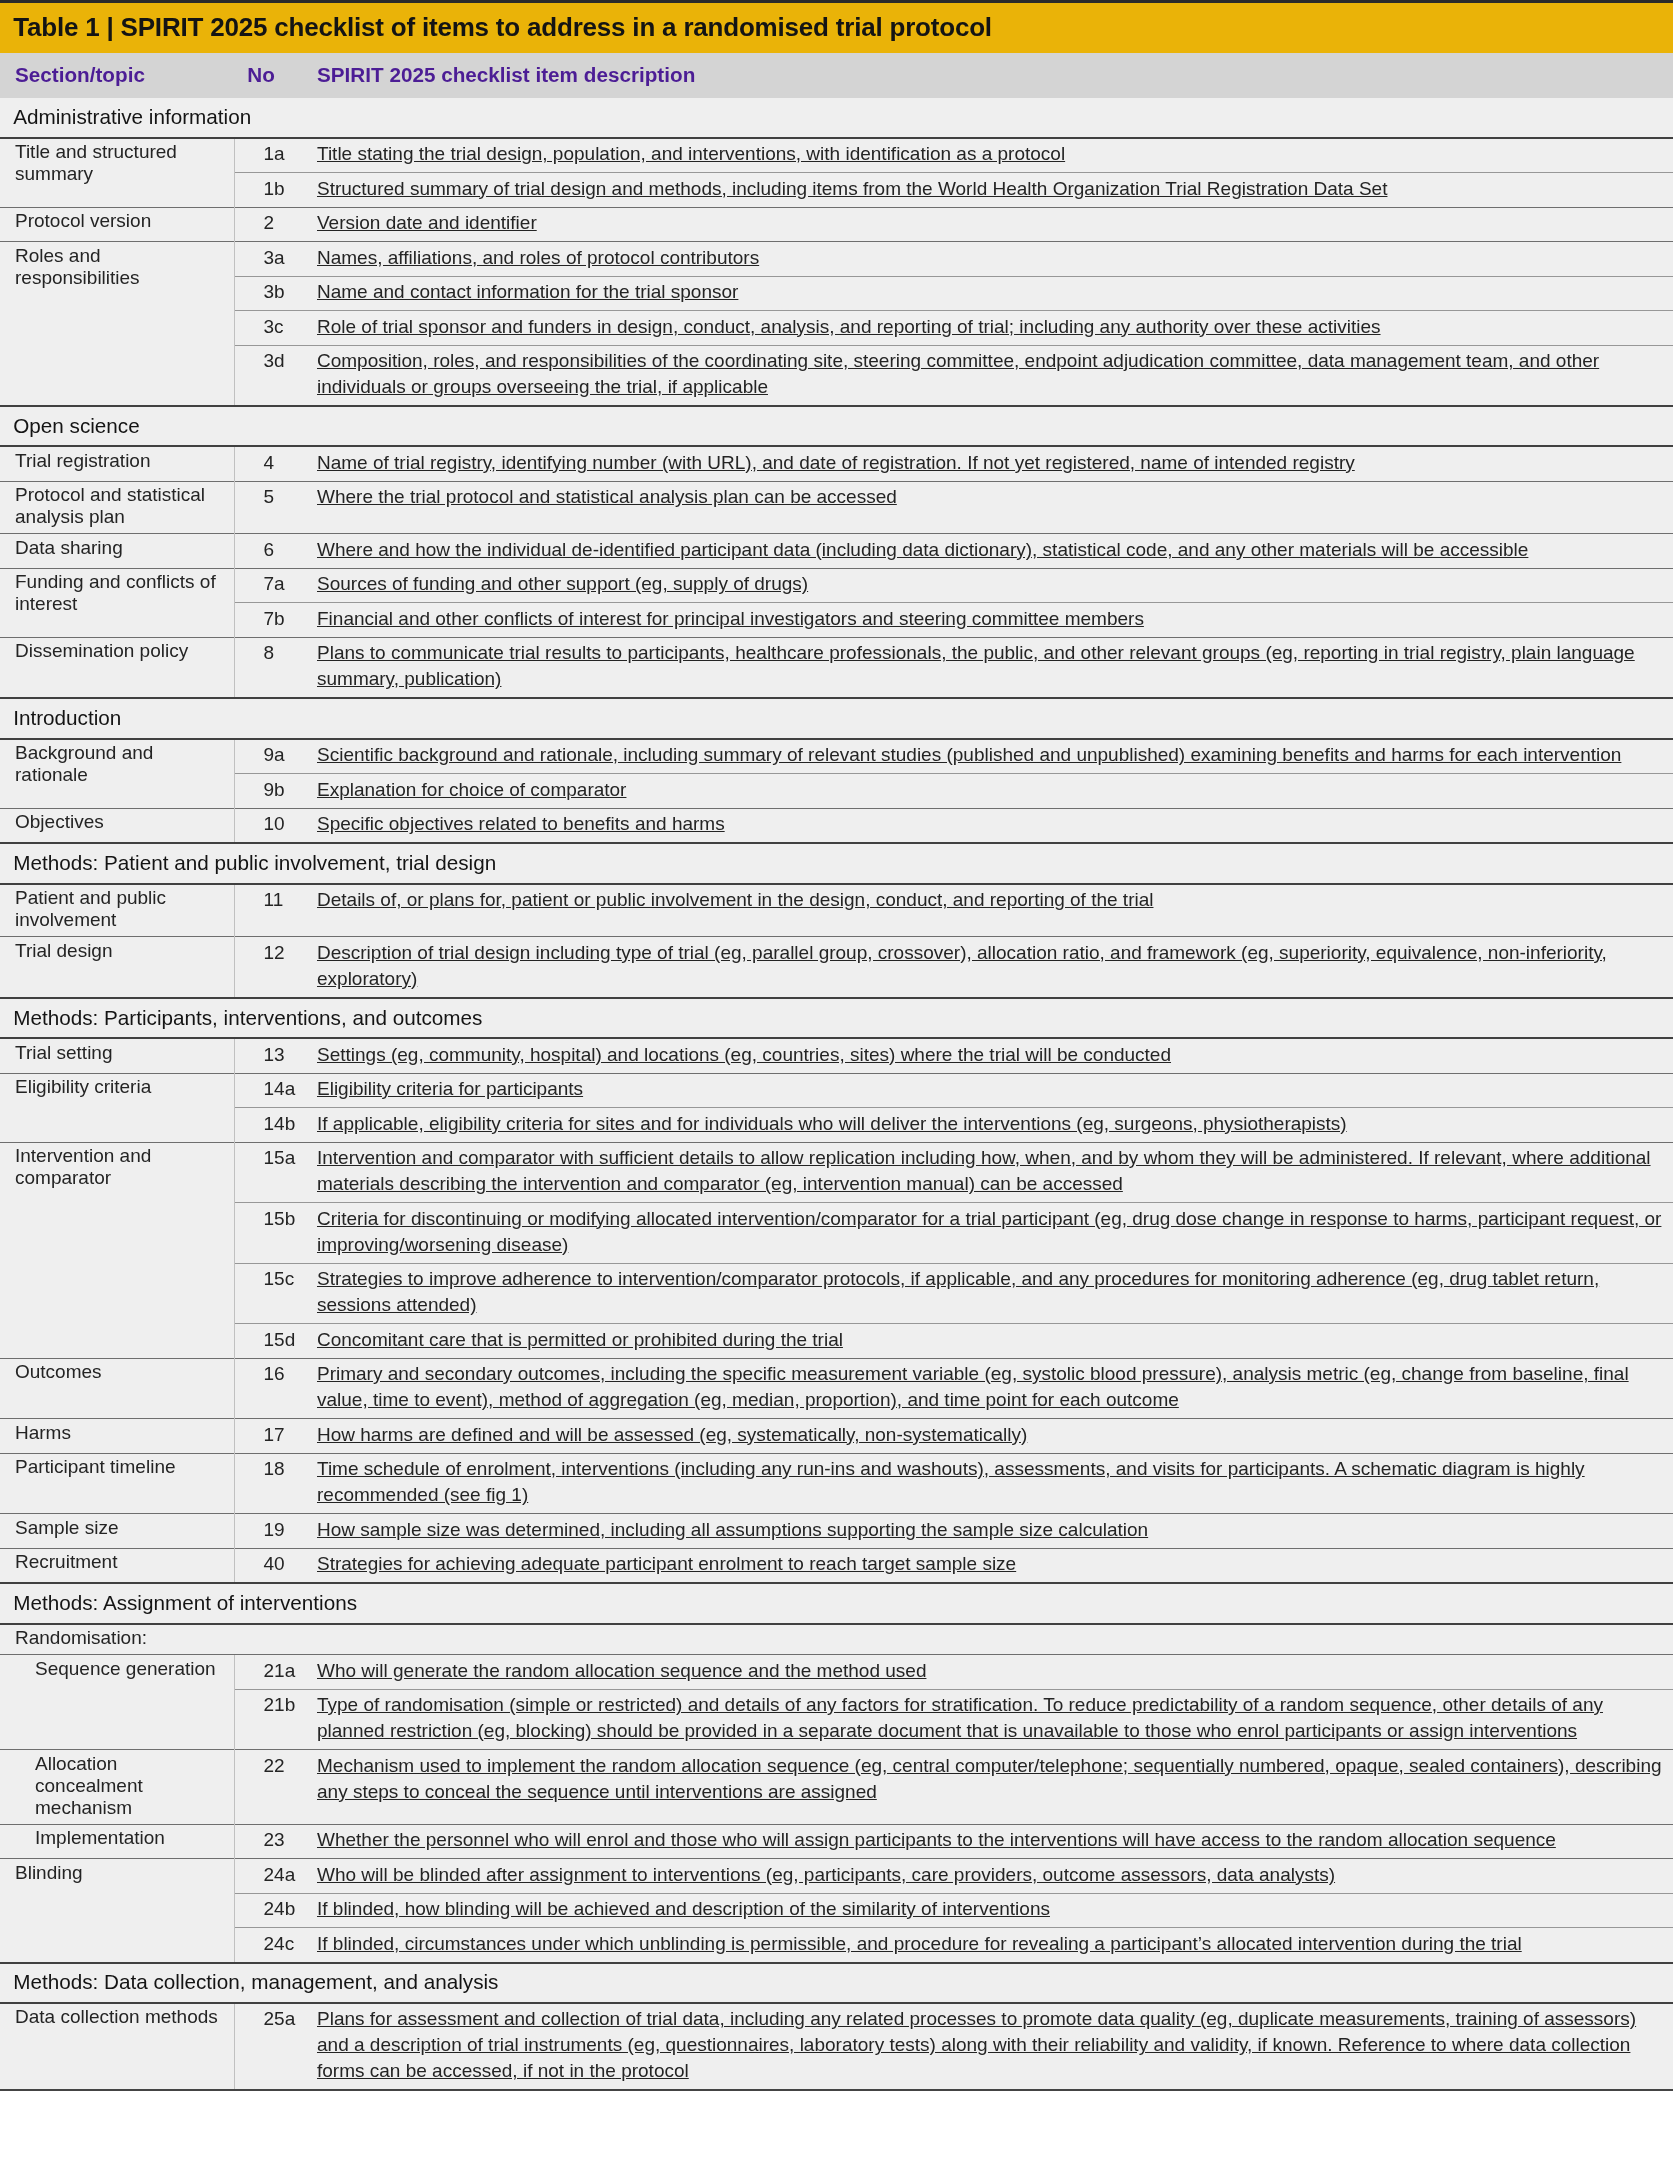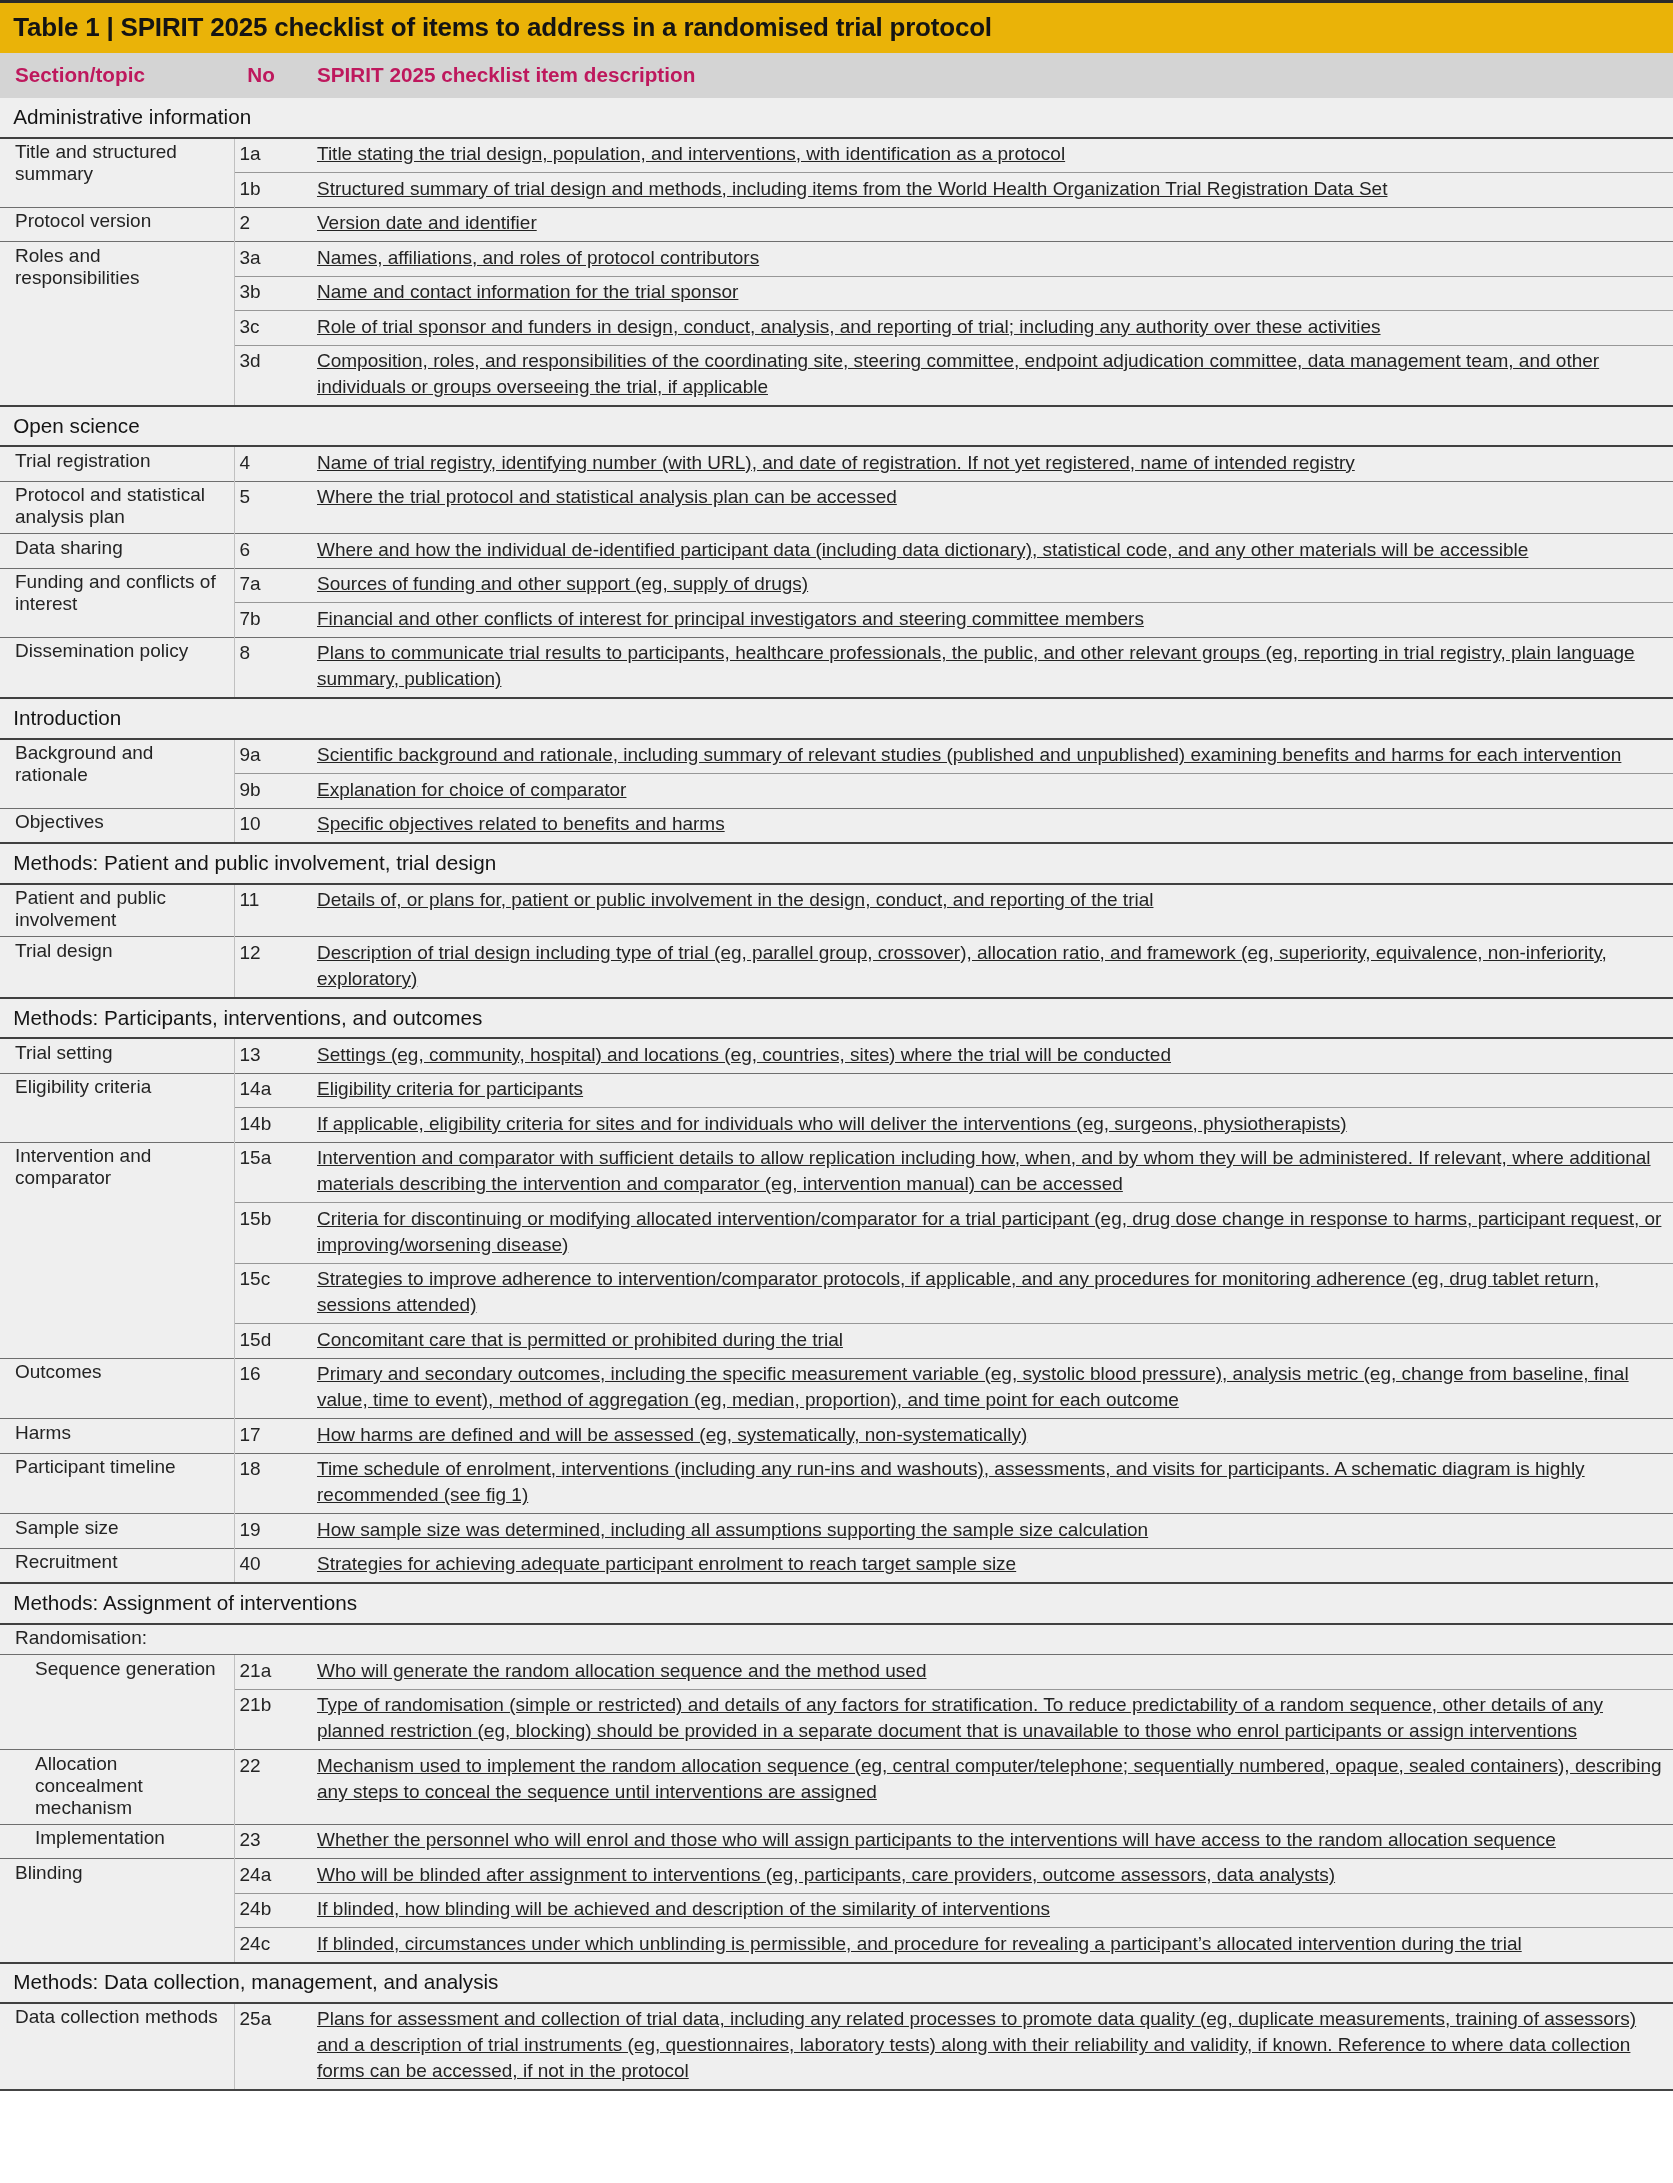--- a/index.html
+++ b/index.html
@@ -39,21 +39,21 @@
   col.c-topic { width: 234px; }
   col.c-no    { width: 83px; }
   col.c-desc  { width: auto;  }
 
   thead th {
     background: #d4d4d4;
     text-align: left;
     vertical-align: top;
     font-size: 20.7px;
     font-weight: bold;
-    color: #be185d;
+    color: #4c1d95;
     padding: 10px 6.6px 11.6px 0;
   }
   thead th.h-topic { padding-left: 15px; }
   thead th.h-no    { padding-left: 13.2px; }
 
   tbody td {
     background: #efefef;
     vertical-align: top;
     font-size: 19px;
     line-height: 26px;
@@ -70,21 +70,21 @@
     border-bottom: 2.5px solid #404040;
   }
   tr.first-section td.section-cell { border-top: none; }
 
   td.topic-cell {
     padding-left: 15px;
     line-height: 22px;
   }
   td.topic-cell.indent { padding-left: 35px; }
   td.no-cell {
-    padding-left: 5px;
+    padding-left: 29px;
     border-left: 0.8px solid #c0c0c0;
     margin-top: 18px;
   }
   td.desc-cell { padding-right: 8.3px; text-decoration: underline; }
 
   tr.group-start > td { border-top: 1.7px solid #6e6e6e; }
   tr.sub-item   > td { border-top: 1.7px solid #979797; }
 </style>
 </head>
 <body>

